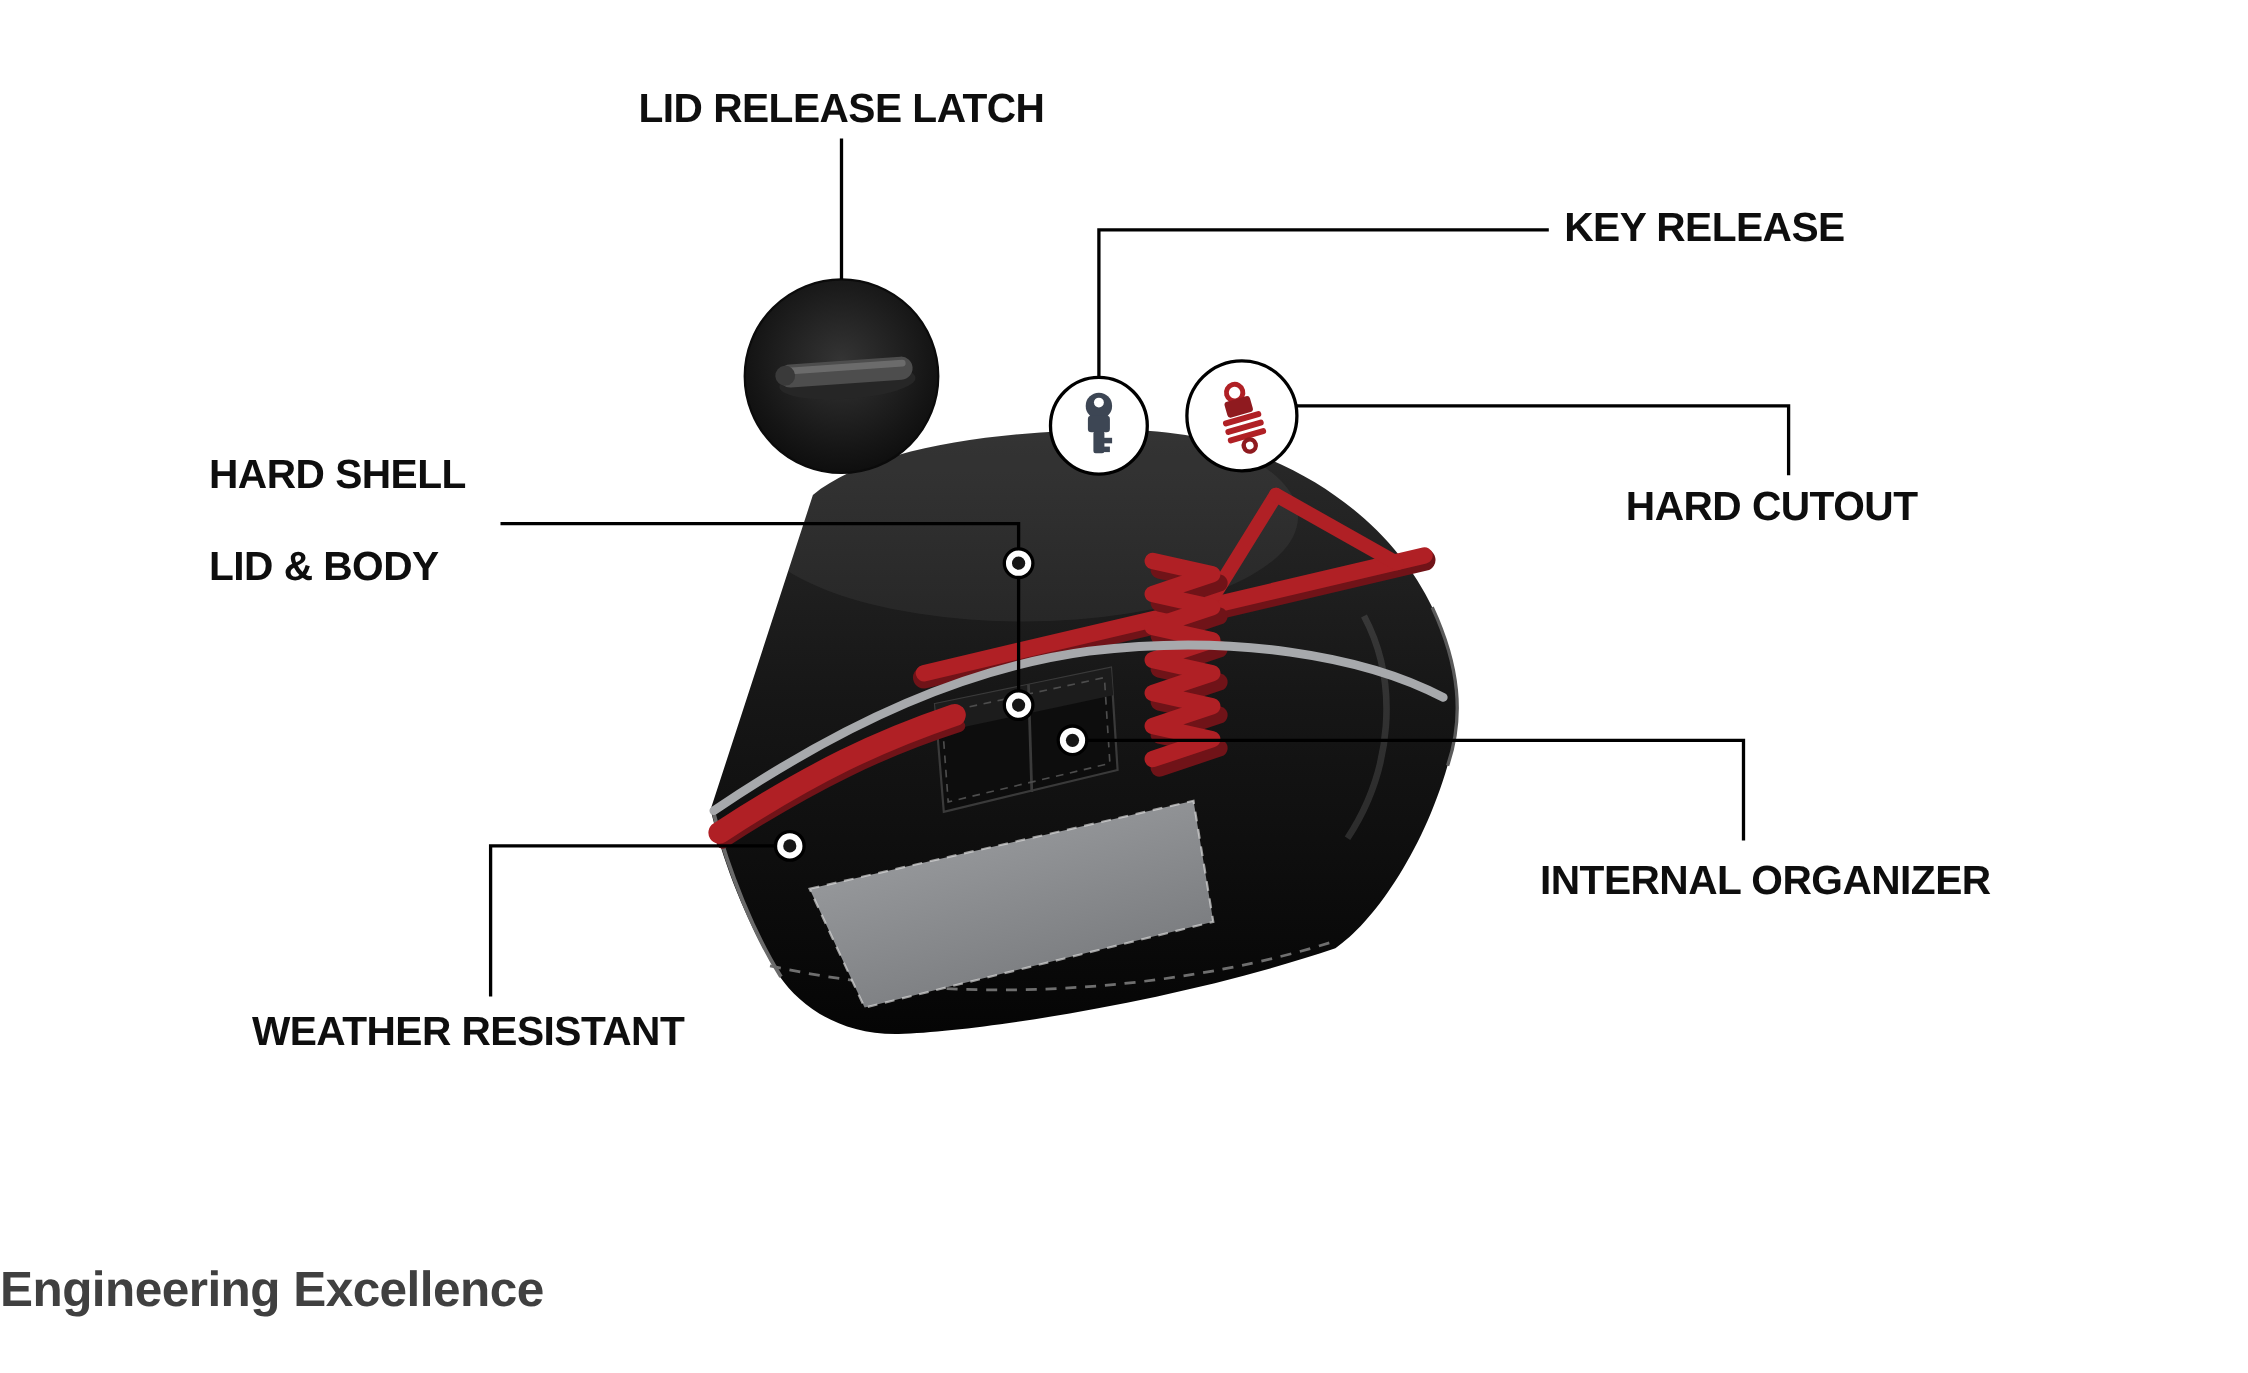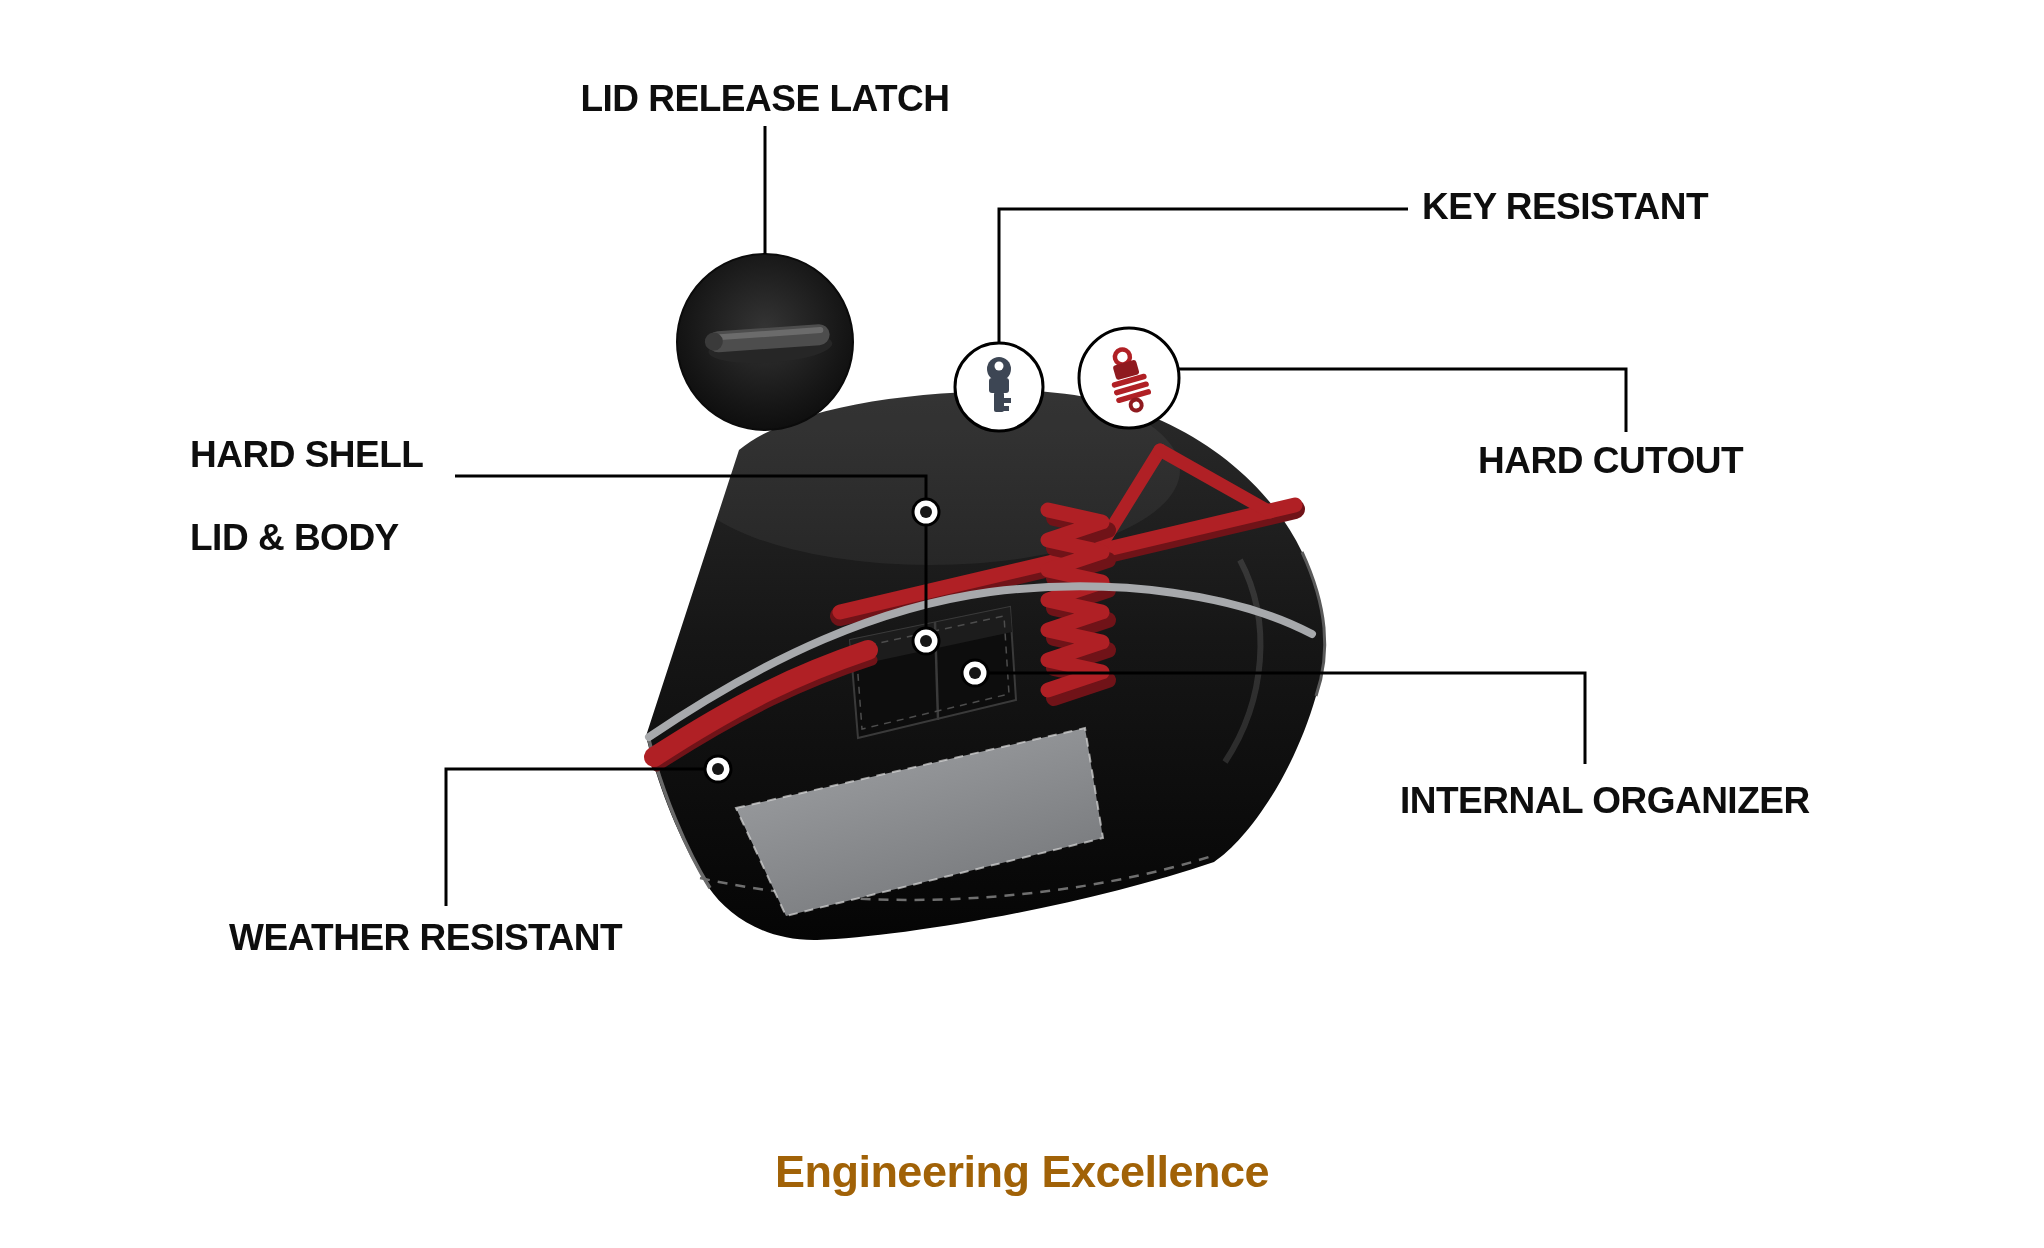--- a/index.html
+++ b/index.html
@@ -18,25 +18,25 @@
     line-height:1.27;
     letter-spacing:-0.5px;
     color:#0e0e0e;
     white-space:nowrap;
   }
   .label-center{text-align:center;}
   .footer-title{
     position:absolute;
     left:0;right:0;
     top:1146px;
-    text-align:center;
+    text-align:left;
     font-weight:bold;
     font-size:45px;
     letter-spacing:-0.5px;
-    color:#a16207;
+    color:#404040;
   }
 </style>
 </head>
 <body>
 
 <div class="stage">
 
   <svg width="2044" height="1248" viewBox="0 0 2044 1248">
     <defs>
       <linearGradient id="bagGrad" x1="0" y1="0" x2="0" y2="1">
@@ -165,25 +165,25 @@
       </g>
       <g>
         <circle cx="718" cy="769" r="13" fill="#ffffff" stroke="#000000" stroke-width="3"></circle>
         <circle cx="718" cy="769" r="6" fill="#161616"></circle>
       </g>
     </g>
   </svg>
 
   <div class="label label-center" style="left:563px;top:76px;width:404px;">LID RELEASE LATCH</div>
 
-  <div class="label" style="left:1422px;top:184px;">KEY RESISTANT</div>
+  <div class="label" style="left:1422px;top:184px;">KEY RELEASE</div>
 
   <div class="label" style="left:1478px;top:438px;">HARD CUTOUT</div>
 
-  <div class="label" style="left:190px;top:432px;">
+  <div class="label" style="left:190px;top:409px;">
     <span style="display:block;">HARD SHELL</span>
     <span style="display:block;margin-top:36px;">LID &amp; BODY</span>
   </div>
 
   <div class="label" style="left:1400px;top:778px;">INTERNAL ORGANIZER</div>
 
   <div class="label" style="left:194px;top:915px;margin-left:35px;">WEATHER RESISTANT</div>
 
   <div class="footer-title">Engineering Excellence</div>
 

